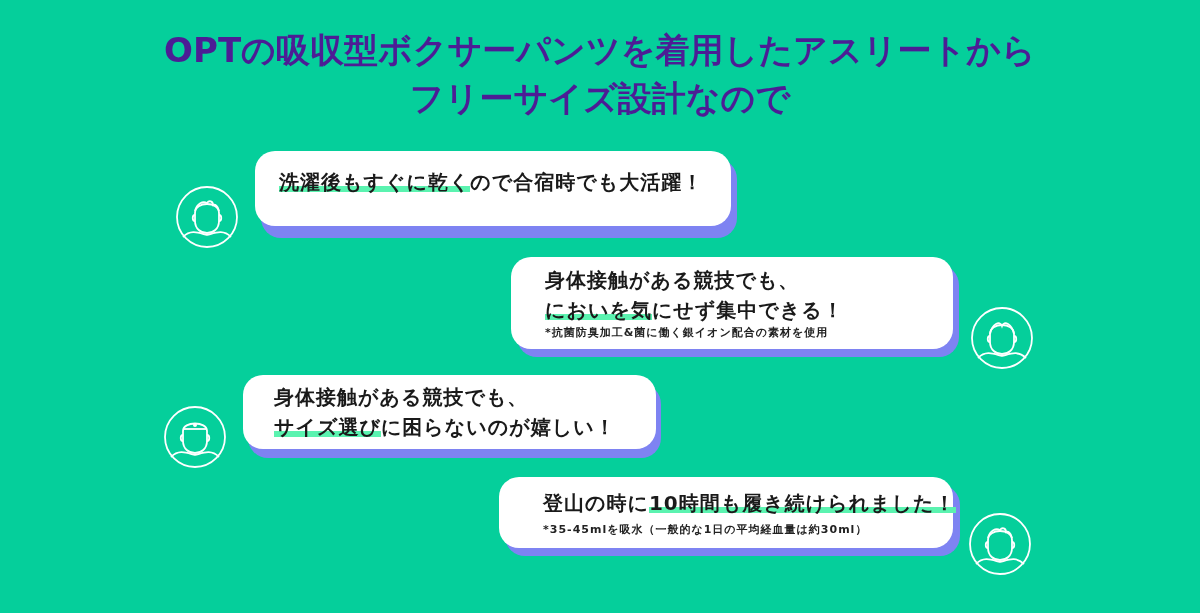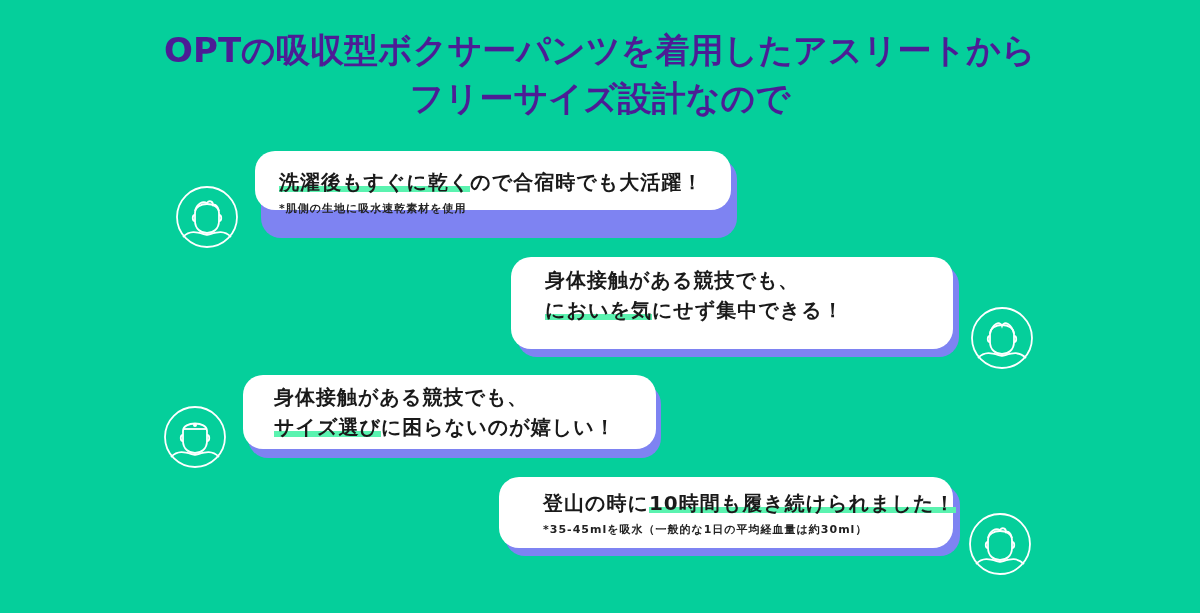--- a/index.html
+++ b/index.html
@@ -47,39 +47,39 @@
 <svg class="avatar" style="left:175px;top:185px;" viewBox="0 0 64 64">
   <circle cx="32" cy="32" r="30" fill="none" stroke="#fff" stroke-width="1.8"></circle>
   <path d="M20 28 C20 16 44 16 44 28 L44 36 C44 44 38 48 32 48 C26 48 20 44 20 36 Z" fill="none" stroke="#fff" stroke-width="1.8"></path>
   <path d="M20 26 C22 18 28 16 32 18 C34 15 38 16 38 20 C40 19 43 21 44 26" fill="none" stroke="#fff" stroke-width="1.8"></path>
   <path d="M20 30 C17 30 17 36 20 36 M44 30 C47 30 47 36 44 36" fill="none" stroke="#fff" stroke-width="1.8"></path>
   <path d="M8 52 C16 44 24 48 32 50 C40 48 48 44 56 52" fill="none" stroke="#fff" stroke-width="1.8"></path>
 </svg>
 
 <div class="bubble-wrap">
   <div class="bubble-shadow" style="left:261px;top:159px;width:476px;height:79px;"></div>
-  <div class="bubble" style="left:255px;top:151px;width:476px;height:59px;padding:16px 0 0 24px;">
+  <div class="bubble" style="left:255px;top:151px;width:476px;height:75px;padding:16px 0 0 24px;">
     <div class="quote"><span class="hl">洗濯後もすぐに乾く</span><span>ので合宿時でも大活躍！</span></div>
-    <div class="note">*肌側の生地に吸水速乾素材を使用</div>
   </div>
 </div>
 
 <svg class="avatar" style="left:970px;top:306px;" viewBox="0 0 64 64">
   <circle cx="32" cy="32" r="30" fill="none" stroke="#fff" stroke-width="1.8"></circle>
   <path d="M20 28 C20 16 44 16 44 28 L44 36 C44 44 38 48 32 48 C26 48 20 44 20 36 Z" fill="none" stroke="#fff" stroke-width="1.8"></path>
   <path d="M20 28 C22 18 30 14 32 20 C34 14 42 18 44 28" fill="none" stroke="#fff" stroke-width="1.8"></path>
   <path d="M20 30 C17 30 17 36 20 36 M44 30 C47 30 47 36 44 36" fill="none" stroke="#fff" stroke-width="1.8"></path>
   <path d="M8 52 C16 44 24 48 32 50 C40 48 48 44 56 52" fill="none" stroke="#fff" stroke-width="1.8"></path>
 </svg>
 
 <div class="bubble-wrap">
   <div class="bubble-shadow" style="left:517px;top:265px;width:442px;height:92px;"></div>
   <div class="bubble" style="left:511px;top:257px;width:442px;height:92px;padding:8px 0 13px 34px;">
     <div class="quote"><span>身体接触がある競技でも、</span></div>
     <div class="quote"><span class="hl">においを気</span><span>にせず集中できる！</span></div>
+    <div class="note" style="margin-top:0;">*抗菌防臭加工&amp;菌に働く銀イオン配合の素材を使用</div>
   </div>
 </div>
 
 <svg class="avatar" style="left:163px;top:405px;" viewBox="0 0 64 64">
   <circle cx="32" cy="32" r="30" fill="none" stroke="#fff" stroke-width="1.8"></circle>
   <path d="M20 26 C20 16 44 16 44 26 L44 36 C44 44 38 48 32 48 C26 48 20 44 20 36 Z" fill="none" stroke="#fff" stroke-width="1.8"></path>
   <path d="M20 24 L44 24" fill="none" stroke="#fff" stroke-width="1.8"></path>
   <circle cx="32" cy="20" r="2" fill="#fff"></circle>
   <path d="M20 30 C17 30 17 36 20 36 M44 30 C47 30 47 36 44 36" fill="none" stroke="#fff" stroke-width="1.8"></path>
   <path d="M8 52 C16 44 24 48 32 50 C40 48 48 44 56 52" fill="none" stroke="#fff" stroke-width="1.8"></path>

